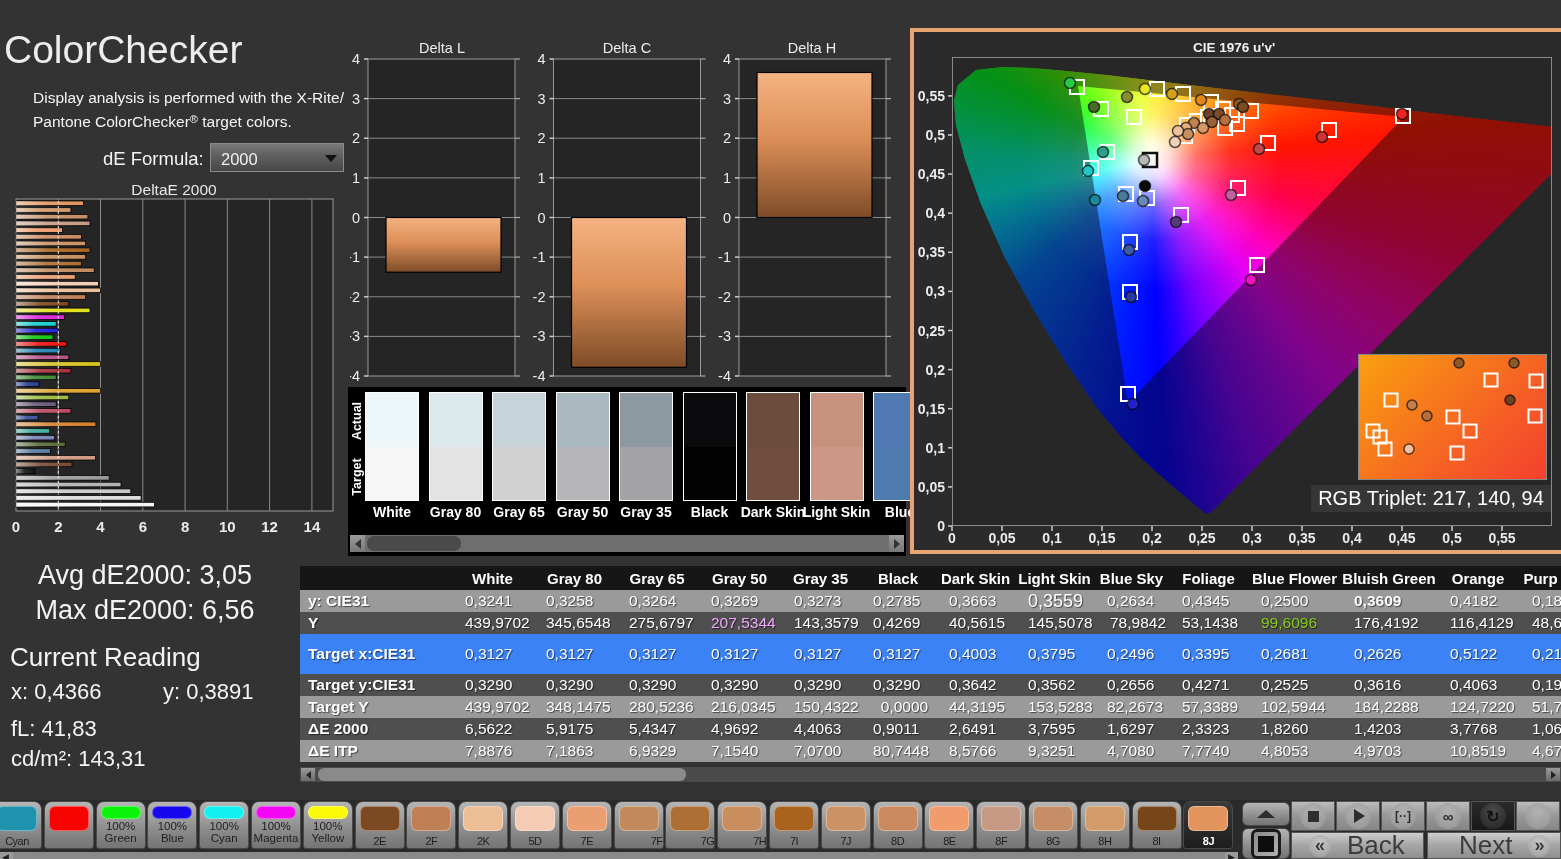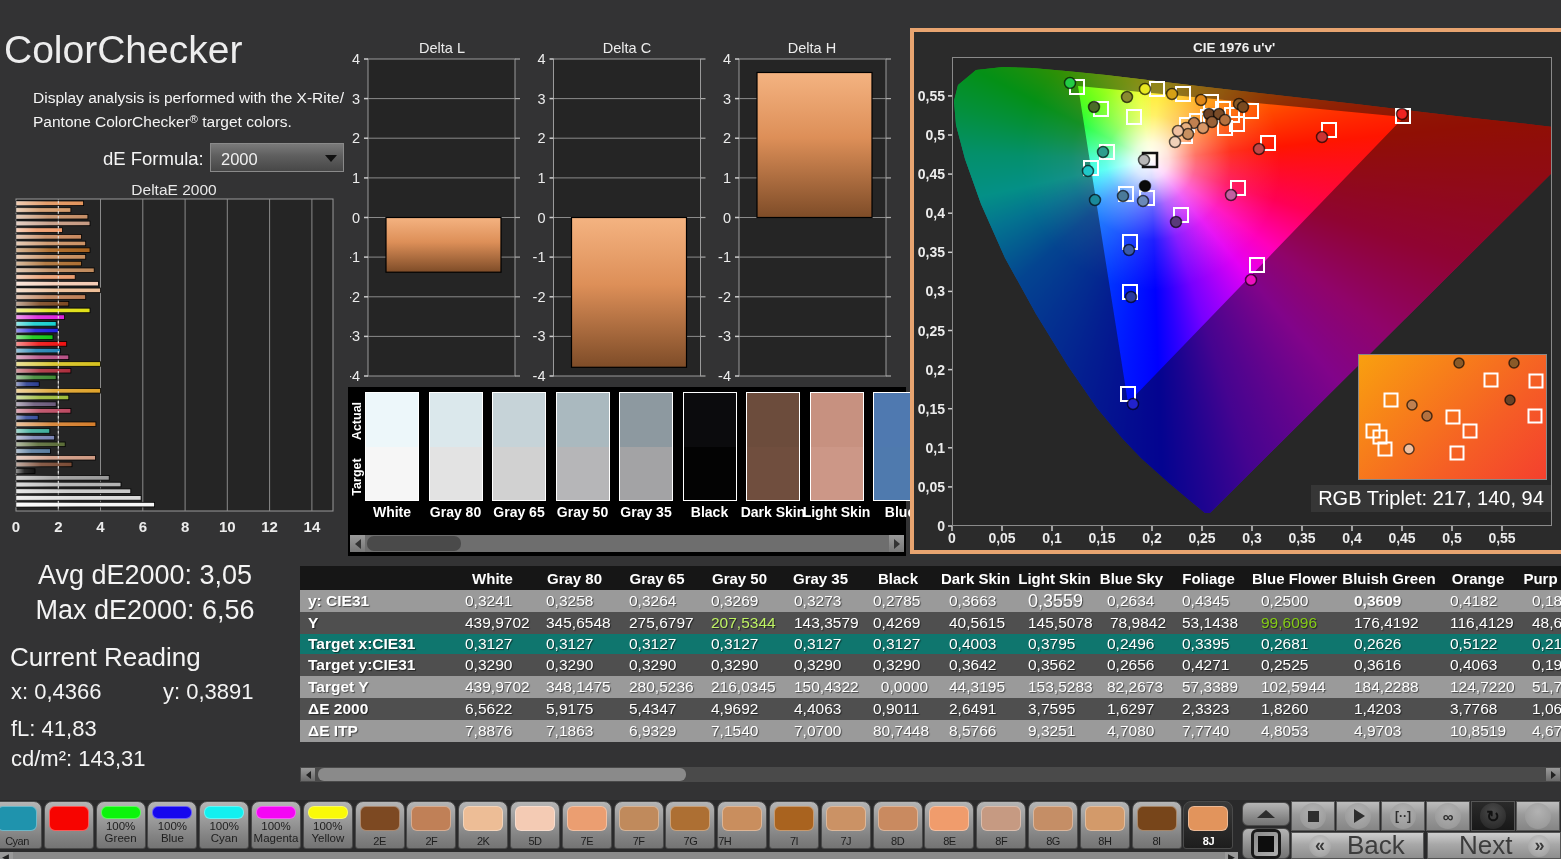--- a/index.html
+++ b/index.html
@@ -523,33 +523,33 @@
             <td style="font-size:15.5px;color:#fff;padding-left:13px;white-space:nowrap;text-shadow:1px 1px 1px rgba(0,0,0,0.55);">0,2500</td>
             <td style="font-size:15.5px;color:#fff;padding-left:13px;white-space:nowrap;text-shadow:1px 1px 1px rgba(0,0,0,0.55);font-weight:bold;">0,3609</td>
             <td style="font-size:15.5px;color:#fff;padding-left:13px;white-space:nowrap;text-shadow:1px 1px 1px rgba(0,0,0,0.55);">0,4182</td>
             <td style="font-size:15.5px;color:#fff;padding-left:13px;white-space:nowrap;text-shadow:1px 1px 1px rgba(0,0,0,0.55);">0,18</td>
           </tr>
           <tr style="height:22px;background:#4f4f4f;">
             <td style="font-size:15.5px;font-weight:bold;color:#fff;padding-left:8px;white-space:nowrap;text-shadow:1px 1px 1px rgba(0,0,0,0.55);">Y</td>
             <td style="font-size:15.5px;color:#fff;padding-left:13px;white-space:nowrap;text-shadow:1px 1px 1px rgba(0,0,0,0.55);">439,9702</td>
             <td style="font-size:15.5px;color:#fff;padding-left:13px;white-space:nowrap;text-shadow:1px 1px 1px rgba(0,0,0,0.55);">345,6548</td>
             <td style="font-size:15.5px;color:#fff;padding-left:13px;white-space:nowrap;text-shadow:1px 1px 1px rgba(0,0,0,0.55);">275,6797</td>
-            <td style="font-size:15.5px;color:#bef264;padding-left:13px;white-space:nowrap;text-shadow:1px 1px 1px rgba(0,0,0,0.55);">207,5344</td>
+            <td style="font-size:15.5px;color:#f0abfc;padding-left:13px;white-space:nowrap;text-shadow:1px 1px 1px rgba(0,0,0,0.55);">207,5344</td>
             <td style="font-size:15.5px;color:#fff;padding-left:13px;white-space:nowrap;text-shadow:1px 1px 1px rgba(0,0,0,0.55);">143,3579</td>
             <td style="font-size:15.5px;color:#fff;padding-left:13px;white-space:nowrap;text-shadow:1px 1px 1px rgba(0,0,0,0.55);">0,4269</td>
             <td style="font-size:15.5px;color:#fff;padding-left:13px;white-space:nowrap;text-shadow:1px 1px 1px rgba(0,0,0,0.55);">40,5615</td>
             <td style="font-size:15.5px;color:#fff;padding-left:13px;white-space:nowrap;text-shadow:1px 1px 1px rgba(0,0,0,0.55);">145,5078</td>
             <td style="font-size:15.5px;color:#fff;padding-left:13px;white-space:nowrap;text-shadow:1px 1px 1px rgba(0,0,0,0.55);text-align:center;">78,9842</td>
             <td style="font-size:15.5px;color:#fff;padding-left:13px;white-space:nowrap;text-shadow:1px 1px 1px rgba(0,0,0,0.55);">53,1438</td>
             <td style="font-size:15.5px;color:#84cc16;padding-left:13px;white-space:nowrap;text-shadow:1px 1px 1px rgba(0,0,0,0.55);">99,6096</td>
             <td style="font-size:15.5px;color:#fff;padding-left:13px;white-space:nowrap;text-shadow:1px 1px 1px rgba(0,0,0,0.55);">176,4192</td>
             <td style="font-size:15.5px;color:#fff;padding-left:13px;white-space:nowrap;text-shadow:1px 1px 1px rgba(0,0,0,0.55);">116,4129</td>
             <td style="font-size:15.5px;color:#fff;padding-left:13px;white-space:nowrap;text-shadow:1px 1px 1px rgba(0,0,0,0.55);">48,6</td>
           </tr>
-          <tr style="height:20px;background:#0f766e;">
+          <tr style="height:40px;background:#3b82f6;">
             <td style="font-size:15.5px;font-weight:bold;color:#fff;padding-left:8px;white-space:nowrap;text-shadow:1px 1px 1px rgba(0,0,0,0.55);">Target x:CIE31</td>
             <td style="font-size:15.5px;color:#fff;padding-left:13px;white-space:nowrap;text-shadow:1px 1px 1px rgba(0,0,0,0.55);">0,3127</td>
             <td style="font-size:15.5px;color:#fff;padding-left:13px;white-space:nowrap;text-shadow:1px 1px 1px rgba(0,0,0,0.55);">0,3127</td>
             <td style="font-size:15.5px;color:#fff;padding-left:13px;white-space:nowrap;text-shadow:1px 1px 1px rgba(0,0,0,0.55);">0,3127</td>
             <td style="font-size:15.5px;color:#fff;padding-left:13px;white-space:nowrap;text-shadow:1px 1px 1px rgba(0,0,0,0.55);">0,3127</td>
             <td style="font-size:15.5px;color:#fff;padding-left:13px;white-space:nowrap;text-shadow:1px 1px 1px rgba(0,0,0,0.55);">0,3127</td>
             <td style="font-size:15.5px;color:#fff;padding-left:13px;white-space:nowrap;text-shadow:1px 1px 1px rgba(0,0,0,0.55);">0,3127</td>
             <td style="font-size:15.5px;color:#fff;padding-left:13px;white-space:nowrap;text-shadow:1px 1px 1px rgba(0,0,0,0.55);">0,4003</td>
             <td style="font-size:15.5px;color:#fff;padding-left:13px;white-space:nowrap;text-shadow:1px 1px 1px rgba(0,0,0,0.55);">0,3795</td>
             <td style="font-size:15.5px;color:#fff;padding-left:13px;white-space:nowrap;text-shadow:1px 1px 1px rgba(0,0,0,0.55);">0,2496</td>
@@ -683,29 +683,29 @@
       <div class="abs" style="left:510.0px;top:1px;width:50px;height:48px;background:linear-gradient(#b5b5b5,#9a9a9a 40%,#828282 75%,#747474);border:1px solid #4a4a4a;border-radius:8px 8px 3px 3px;overflow:hidden;">
         <div style="margin:4px auto 0;width:40px;height:25px;background:#f4cbb4;border-radius:6px;border:1px solid rgba(255,255,255,0.35);"></div>
         <div style="margin-top:4px;text-align:center;font-size:11px;letter-spacing:-0.5px;font-weight:normal;color:#1e1e1e;white-space:nowrap;">5D</div>
       </div>
       <div class="abs" style="left:561.8px;top:1px;width:50px;height:48px;background:linear-gradient(#b5b5b5,#9a9a9a 40%,#828282 75%,#747474);border:1px solid #4a4a4a;border-radius:8px 8px 3px 3px;overflow:hidden;">
         <div style="margin:4px auto 0;width:40px;height:25px;background:#eb9e71;border-radius:6px;border:1px solid rgba(255,255,255,0.35);"></div>
         <div style="margin-top:4px;text-align:center;font-size:11px;letter-spacing:-0.5px;font-weight:normal;color:#1e1e1e;white-space:nowrap;">7E</div>
       </div>
       <div class="abs" style="left:613.6px;top:1px;width:50px;height:48px;background:linear-gradient(#b5b5b5,#9a9a9a 40%,#828282 75%,#747474);border:1px solid #4a4a4a;border-radius:8px 8px 3px 3px;overflow:hidden;">
         <div style="margin:4px auto 0;width:40px;height:25px;background:#c08a5c;border-radius:6px;border:1px solid rgba(255,255,255,0.35);"></div>
-        <div style="margin-top:4px;text-align:center;font-size:11px;letter-spacing:-0.5px;font-weight:normal;color:#1e1e1e;white-space:nowrap;">7F</div>
+        <div style="margin-top:4px;text-align:right;font-size:11px;letter-spacing:-0.5px;font-weight:normal;color:#1e1e1e;white-space:nowrap;">7F</div>
       </div>
       <div class="abs" style="left:665.4px;top:1px;width:50px;height:48px;background:linear-gradient(#b5b5b5,#9a9a9a 40%,#828282 75%,#747474);border:1px solid #4a4a4a;border-radius:8px 8px 3px 3px;overflow:hidden;">
         <div style="margin:4px auto 0;width:40px;height:25px;background:#ad6f33;border-radius:6px;border:1px solid rgba(255,255,255,0.35);"></div>
-        <div style="margin-top:4px;text-align:center;font-size:11px;letter-spacing:-0.5px;font-weight:normal;color:#1e1e1e;white-space:nowrap;">7G</div>
+        <div style="margin-top:4px;text-align:right;font-size:11px;letter-spacing:-0.5px;font-weight:normal;color:#1e1e1e;white-space:nowrap;">7G</div>
       </div>
       <div class="abs" style="left:717.2px;top:1px;width:50px;height:48px;background:linear-gradient(#b5b5b5,#9a9a9a 40%,#828282 75%,#747474);border:1px solid #4a4a4a;border-radius:8px 8px 3px 3px;overflow:hidden;">
         <div style="margin:4px auto 0;width:40px;height:25px;background:#c98e5e;border-radius:6px;border:1px solid rgba(255,255,255,0.35);"></div>
-        <div style="margin-top:4px;text-align:left;font-size:11px;letter-spacing:-0.5px;font-weight:normal;color:#1e1e1e;white-space:nowrap;">7H</div>
+        <div style="margin-top:4px;text-align:right;font-size:11px;letter-spacing:-0.5px;font-weight:normal;color:#1e1e1e;white-space:nowrap;">7H</div>
       </div>
       <div class="abs" style="left:769.0px;top:1px;width:50px;height:48px;background:linear-gradient(#b5b5b5,#9a9a9a 40%,#828282 75%,#747474);border:1px solid #4a4a4a;border-radius:8px 8px 3px 3px;overflow:hidden;">
         <div style="margin:4px auto 0;width:40px;height:25px;background:#a9631f;border-radius:6px;border:1px solid rgba(255,255,255,0.35);"></div>
         <div style="margin-top:4px;text-align:center;font-size:11px;letter-spacing:-0.5px;font-weight:normal;color:#1e1e1e;white-space:nowrap;">7I</div>
       </div>
       <div class="abs" style="left:820.8px;top:1px;width:50px;height:48px;background:linear-gradient(#b5b5b5,#9a9a9a 40%,#828282 75%,#747474);border:1px solid #4a4a4a;border-radius:8px 8px 3px 3px;overflow:hidden;">
         <div style="margin:4px auto 0;width:40px;height:25px;background:#cb9265;border-radius:6px;border:1px solid rgba(255,255,255,0.35);"></div>
         <div style="margin-top:4px;text-align:center;font-size:11px;letter-spacing:-0.5px;font-weight:normal;color:#1e1e1e;white-space:nowrap;">7J</div>
       </div>
       <div class="abs" style="left:872.6px;top:1px;width:50px;height:48px;background:linear-gradient(#b5b5b5,#9a9a9a 40%,#828282 75%,#747474);border:1px solid #4a4a4a;border-radius:8px 8px 3px 3px;overflow:hidden;">

